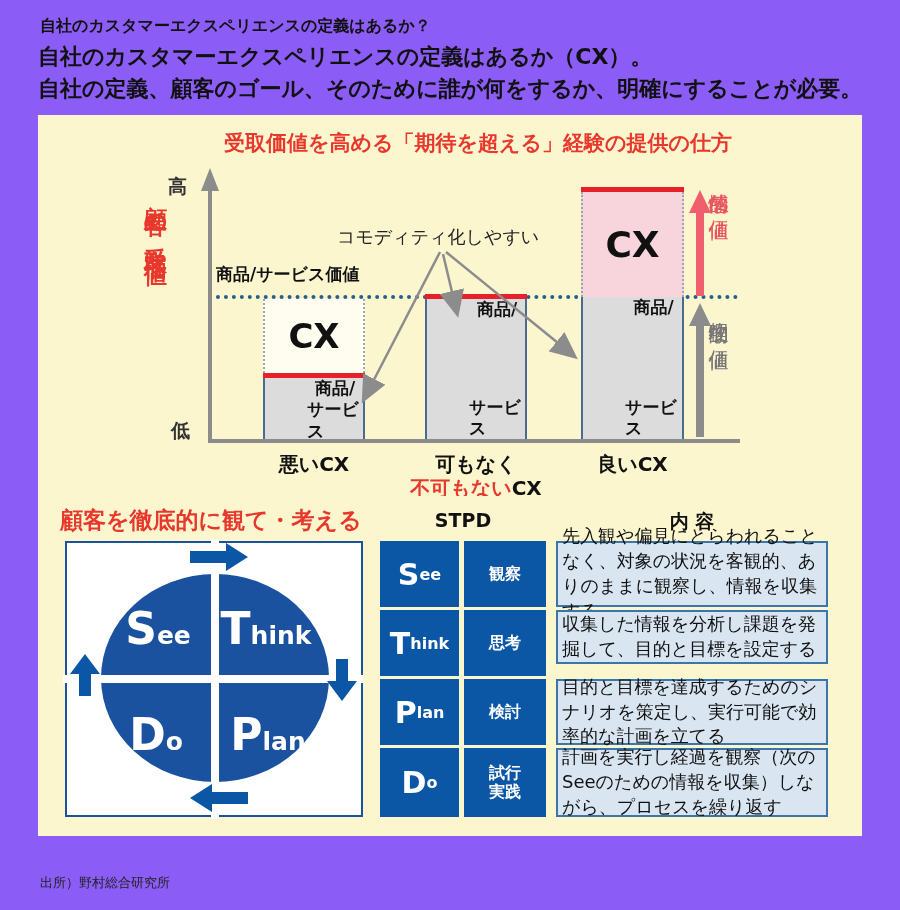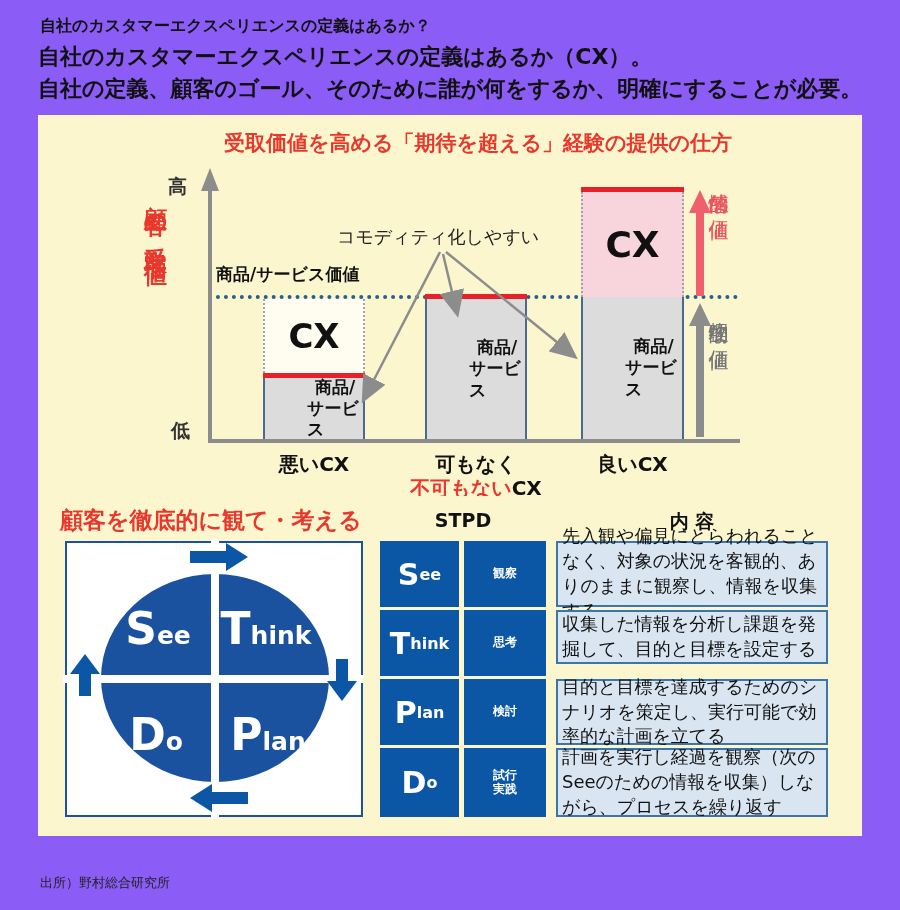--- a/index.html
+++ b/index.html
@@ -24,41 +24,41 @@
   .ylab{left:103px;top:73px;font-size:23px;font-weight:800;color:var(--accent-red);letter-spacing:5px;}
   .hi{left:130px;top:59px;font-size:19px;font-weight:700;color:#333;}
   .lo{left:133px;top:303px;font-size:19px;font-weight:700;color:#333;}
   .thresh{left:178px;top:148px;font-size:17px;font-weight:800;}
   .annot{left:299px;top:110px;font-size:18px;color:#222;}
   .dotline{left:170px;top:180px;width:530px;border-top:4px dotted var(--dotted-blue);}
   .cxbox{background:#fffdf0;border-left:2px dotted #9aa7b2;border-right:2px dotted #9aa7b2;
          display:flex;align-items:center;justify-content:center;font-size:34px;font-weight:800;color:#111;}
   .redline{background:var(--bar-red);height:5px;}
   .graybar{background:var(--gray-bar);border:2px solid var(--bar-border);border-top:none;
-           display:flex;flex-direction:column;align-items:center;justify-content:center;
+           display:flex;flex-direction:column;align-items:center;justify-content:space-between;
            font-size:17px;font-weight:800;line-height:1.25;color:#111;padding-left:42px;}
   .pinkbox{background:var(--pink-fill);border-left:2px dotted #9aa7b2;border-right:2px dotted #9aa7b2;
            display:flex;align-items:center;justify-content:center;font-size:36px;font-weight:800;color:#111;}
   .emolab{left:668px;top:62px;font-size:20px;color:var(--soft-red);letter-spacing:1px;}
   .phylab{left:668px;top:192px;font-size:20px;color:var(--mid-gray);letter-spacing:1px;}
   .xlab{top:337px;text-align:center;font-size:20px;font-weight:800;line-height:1.2;}
   .xlab .red{color:var(--accent-red);}
   .p2-title{left:22px;top:9px;font-size:23px;font-weight:800;color:var(--accent-red);}
   .stpd-box{left:27px;top:45px;width:298px;height:276px;background:#fff;border:2px solid var(--circle-blue);}
   .ellipse{left:63px;top:78px;width:228px;height:208px;background:var(--circle-blue);border-radius:50%;}
   .crossv{left:173px;top:43px;width:8px;height:280px;background:#fff;}
   .crossh{left:25px;top:179px;width:300px;height:8px;background:#fff;}
   .quad{transform:translate(-50%,-50%);color:#fff;font-weight:800;white-space:nowrap;}
   .quad .big{font-size:44px;}
   .quad .small{font-size:25px;}
   .tbl-hdr{top:13px;text-align:center;font-size:19px;font-weight:800;}
   .cell{background:var(--cell-blue);color:#fff;display:flex;align-items:center;justify-content:center;}
   .cell-letter .big{font-size:30px;font-weight:800;}
   .cell-letter .small{font-size:16px;font-weight:800;}
-  .cell-ja{font-size:12px;font-weight:800;line-height:1.15;}
+  .cell-ja{font-size:16px;font-weight:800;line-height:1.15;}
   .cell-ja span{display:inline-block;width:2em;text-align:center;}
   .descbox{background:var(--light-blue);border:2px solid var(--box-border);
            display:flex;align-items:center;padding:3px 4px;font-size:18px;line-height:1.38;color:#111;word-break:break-all;}
   .footer{left:40px;top:874px;font-size:13px;color:#222;}
   svg{position:absolute;left:0;top:0;pointer-events:none;}
 </style>
 </head>
 <body>
 
 <div class="page">

